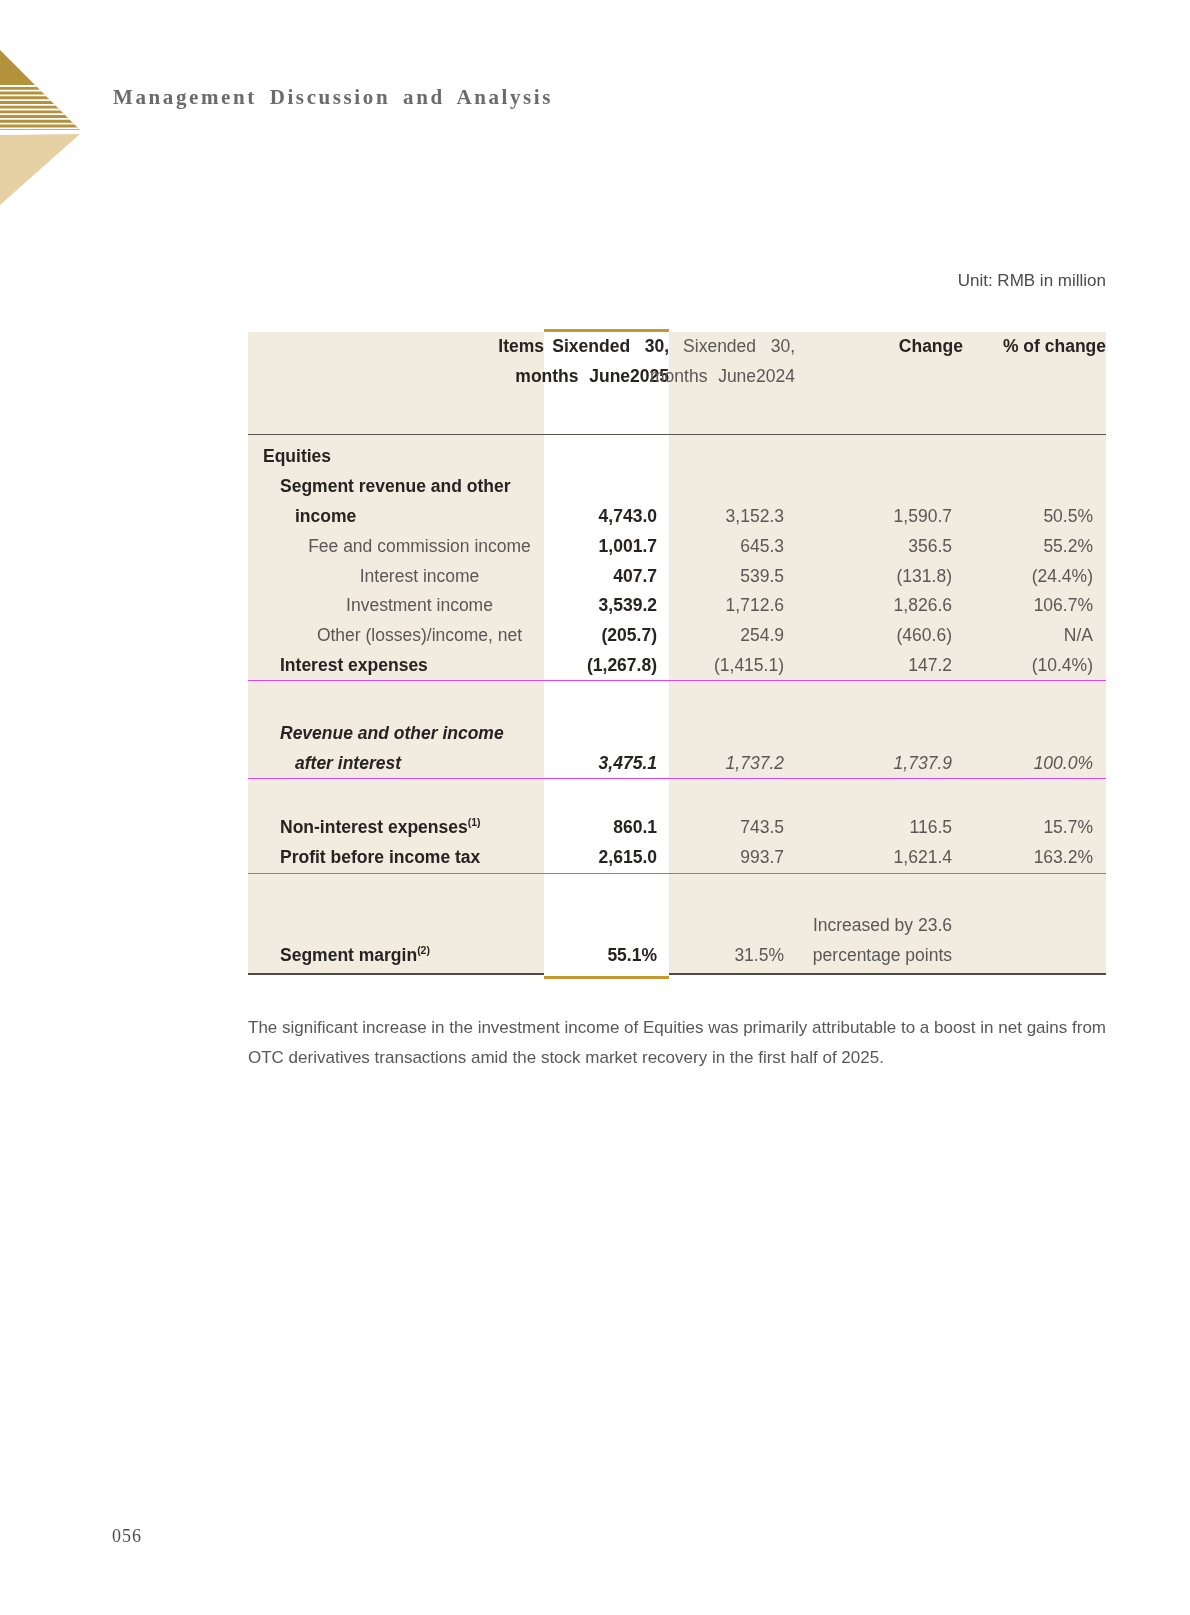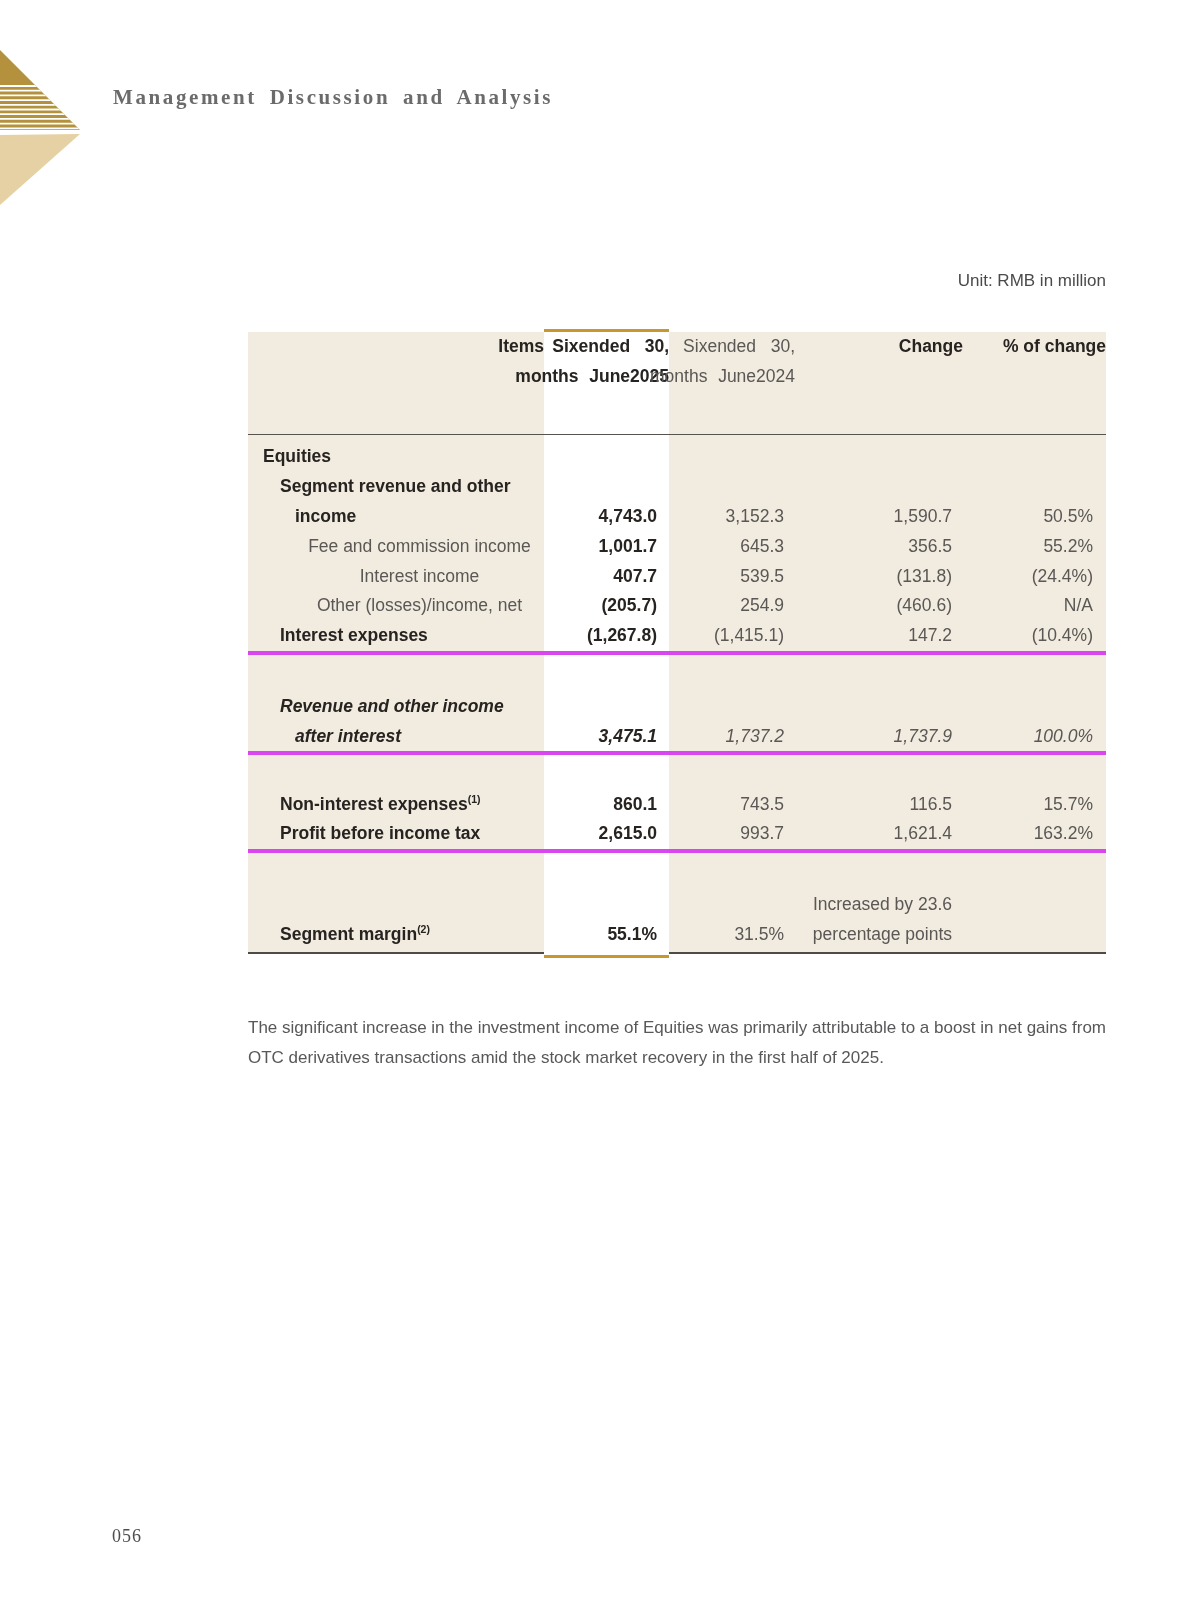--- a/index.html
+++ b/index.html
@@ -64,21 +64,21 @@
   .num{text-align:right;}
   .grid > .cell:nth-child(2){padding-right:12px;}
   .grid > .cell:nth-child(3){padding-right:11px;}
   .grid > .cell:nth-child(4){padding-right:11px;}
   .grid > .cell:nth-child(5){padding-right:13px;}
   .b{font-weight:700;color:#272320;}
   .g{font-weight:400;color:#5a5755;}
   .items.reg{font-weight:400;color:#5a5755;text-align:center;}
   sup{font-size:10.5px;line-height:0;}
 
-  .sec{border-bottom:4px solid #d946ef;}
+  .sec{border-bottom:1px solid #d946ef;}
   .sec-a{padding-top:7px;}
   .sec-b{padding-top:37px;font-style:italic;}
   .sec-c{padding-top:34px;}
   .sec-d{padding-top:37px;padding-bottom:5px;border-bottom:none;}
 
   .bl{position:absolute;bottom:0;height:2px;background:#4e4b47;z-index:2;}
   .bl-left{left:0;width:296px;}
   .bl-right{left:421px;width:437px;}
 
   
@@ -179,20 +179,27 @@
         <div class="cell num g">55.2%</div>
       </div>
       <div class="row grid">
         <div class="cell items ind2 reg"><span>Interest income</span></div>
         <div class="cell num b">407.7</div>
         <div class="cell num g">539.5</div>
         <div class="cell num g">(131.8)</div>
         <div class="cell num g">(24.4%)</div>
       </div>
       <div class="row grid">
+        <div class="cell items ind2 reg"><span>Investment income</span></div>
+        <div class="cell num b">3,539.2</div>
+        <div class="cell num g">1,712.6</div>
+        <div class="cell num g">1,826.6</div>
+        <div class="cell num g">106.7%</div>
+      </div>
+      <div class="row grid">
         <div class="cell items ind2 reg"><span>Other (losses)/income, net</span></div>
         <div class="cell num b">(205.7)</div>
         <div class="cell num g">254.9</div>
         <div class="cell num g">(460.6)</div>
         <div class="cell num g">N/A</div>
       </div>
       <div class="row grid">
         <div class="cell items ind1"><span>Interest expenses</span></div>
         <div class="cell num b">(1,267.8)</div>
         <div class="cell num g">(1,415.1)</div>

